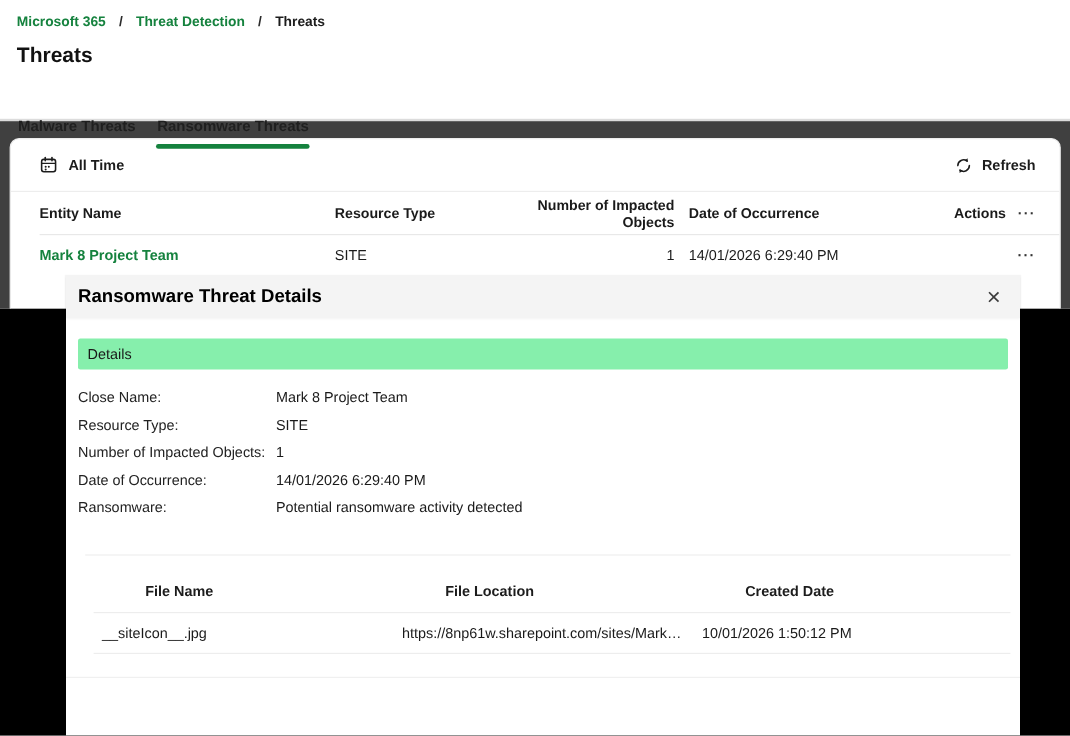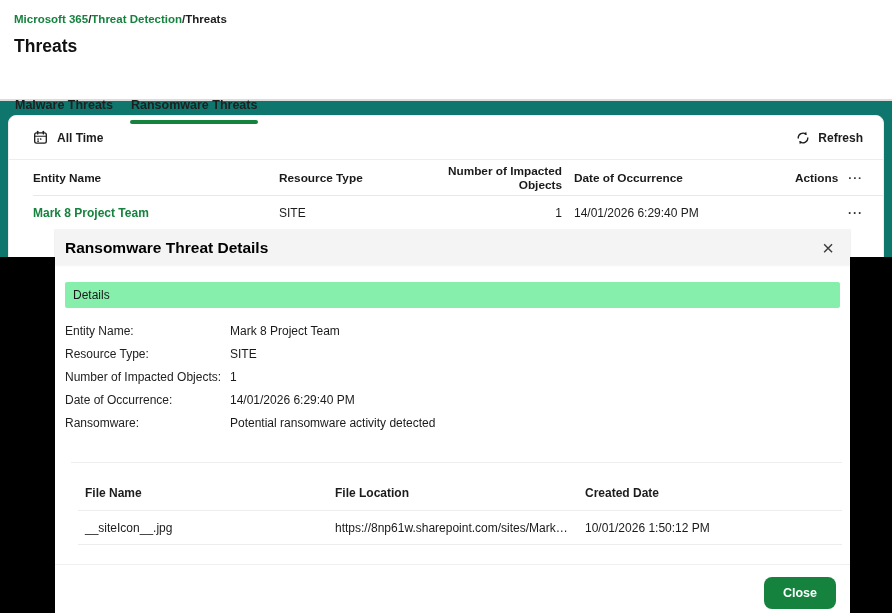--- a/index.html
+++ b/index.html
@@ -6,30 +6,30 @@
   html,body { width:892px; height:613px; }
   body {
     position:relative; overflow:hidden;
     background:#000;
     font-family:"Liberation Sans", sans-serif;
     color:#1c1c1c;
     -webkit-font-smoothing:antialiased;
   }
   
   .page { position:absolute; left:0; top:0; width:892px; height:257px; background:#fff; overflow:hidden; z-index:1; }
-  .breadcrumb { position:absolute; left:14px; top:13px; font-size:11.5px; font-weight:600; display:flex; gap:0; align-items:center; }
+  .breadcrumb { position:absolute; left:14px; top:13px; font-size:11.5px; font-weight:600; display:flex; gap:11px; align-items:center; }
   .crumb-link { color:var(--accent,#15823E); cursor:pointer; }
   .crumb-sep { color:#2b2b2b; }
   .crumb-current { color:#1c1c1c; }
   .page-title { position:absolute; left:14px; top:36px; font-size:17.5px; font-weight:700; color:#111; }
   .tabbar { position:absolute; left:14px; top:78px; display:flex; gap:16px; z-index:2;margin-top:18px; }
   .tab { font-size:12.5px; font-weight:600; color:#1f1f1f; padding:2px 1px 10px; position:relative; cursor:pointer; }
   .tab.active::after { content:""; position:absolute; left:0; right:0; bottom:-2px; height:4px; border-radius:3px; background:var(--accent,#15823E); }
   .tabs-divider { position:absolute; left:0; top:99px; width:892px; height:2px; background:#dcdcdc; }
-  .page-lower { position:absolute; left:0; top:101px; width:892px; height:156px; background:#0f766e; }
+  .page-lower { position:absolute; left:0; top:101px; width:892px; height:156px; background:#404040; }
   .card { position:absolute; left:8px; top:14px; width:876px; height:150px; background:#fff; border:1px solid #ececec; border-radius:8px 8px 0 0; overflow:hidden; }
   .filter-row { height:44px; display:flex; align-items:center; justify-content:space-between; padding:0 20px 0 24px; border-bottom:1px solid #ededed; }
   .filter-chip { display:flex; align-items:center; gap:9px; font-size:12px; font-weight:700; cursor:pointer; }
   .refresh-btn { display:flex; align-items:center; gap:8px; font-size:12px; font-weight:600; cursor:pointer; }
   .icon-svg { display:block; }
   .thead, .trow {
     display:grid; grid-template-columns:246px 150px 133px 1fr 48px 20px;
     align-items:center; padding:0 20px 0 24px;
   }
   .thead { height:35px; font-size:11.8px; font-weight:700; color:#1a1a1a; }
@@ -45,21 +45,21 @@
   .modal-header { height:35px; background:#f4f4f4; display:flex; align-items:center; justify-content:space-between; padding:0 13px 0 10px; box-shadow:0 1px 2px rgba(0,0,0,.05); }
   .modal-title { font-size:15.5px; font-weight:700; color:#000000; }
   .modal-close { font-size:20px; font-weight:400; color:#3c3c3c; line-height:1; cursor:pointer; padding:0 3px; }
   .details-bar { margin:17px 10px 0; background:#86efac; padding:6px 8px; font-weight:400; font-size:12px; color:#191919; border-radius:2px; }
   .kv-list { margin:12px 10px 0; }
   .kv-row { display:grid; grid-template-columns:165px 1fr; padding:5px 0; line-height:13px; }
   .kv-label { color:#222; }
   .kv-value { color:#1a1a1a; }
   .section-hr { height:1px; background:#eeeeee; margin:27px 8px 0 16px; }
   .fhead, .frow { display:grid; grid-template-columns:250px 250px 1fr; align-items:center; padding-left:30px; padding-right:10px; }
-  .fhead { height:34px; margin-top:13px; font-weight:700; font-size:12px; }
+  .fhead { height:34px; margin-top:13px; font-weight:700; font-size:12px;margin-left:36px; }
   .fhead-hr, .frow-hr { height:1px; background:#ededed; margin:0 8px 0 23px; }
   .frow { height:33px; font-size:12px; color:#1a1a1a; }
   .frow .floc { overflow:hidden; white-space:nowrap; text-overflow:ellipsis; padding-right:14px; }
   .footer-hr { height:1px; background:#f0f0f0; margin-top:19px; }
   .modal-footer { display:flex; justify-content:flex-end; padding:12px 14px 0; }
   .close-btn { background:var(--accent,#15823E); color:#fff; font-family:inherit; font-size:12.5px; font-weight:700; border:none; border-radius:8px; padding:9px 19px; cursor:pointer; }
 </style>
 </head>
 <body>
 
@@ -135,21 +135,21 @@
 
   <div class="modal-header">
     <span class="modal-title">Ransomware Threat Details</span>
     <span class="modal-close">×</span>
   </div>
 
   <div class="details-bar">Details</div>
 
   <div class="kv-list">
     <div class="kv-row">
-      <div class="kv-label">Entity Name:</div>
+      <div class="kv-label">Close Name:</div>
       <div class="kv-value">Mark 8 Project Team</div>
     </div>
     <div class="kv-row">
       <div class="kv-label">Resource Type:</div>
       <div class="kv-value">SITE</div>
     </div>
     <div class="kv-row">
       <div class="kv-label">Number of Impacted Objects:</div>
       <div class="kv-value">1</div>
     </div>
@@ -173,17 +173,14 @@
   <div class="fhead-hr"></div>
 
   <div class="frow">
     <div>__siteIcon__.jpg</div>
     <div class="floc">https://8np61w.sharepoint.com/sites/Mark8...</div>
     <div>10/01/2026 1:50:12 PM</div>
   </div>
   <div class="frow-hr"></div>
 
   <div class="footer-hr"></div>
-  <div class="modal-footer">
-    <button class="close-btn">Close</button>
-  </div>
 
 </div>
 
 </body></html>

